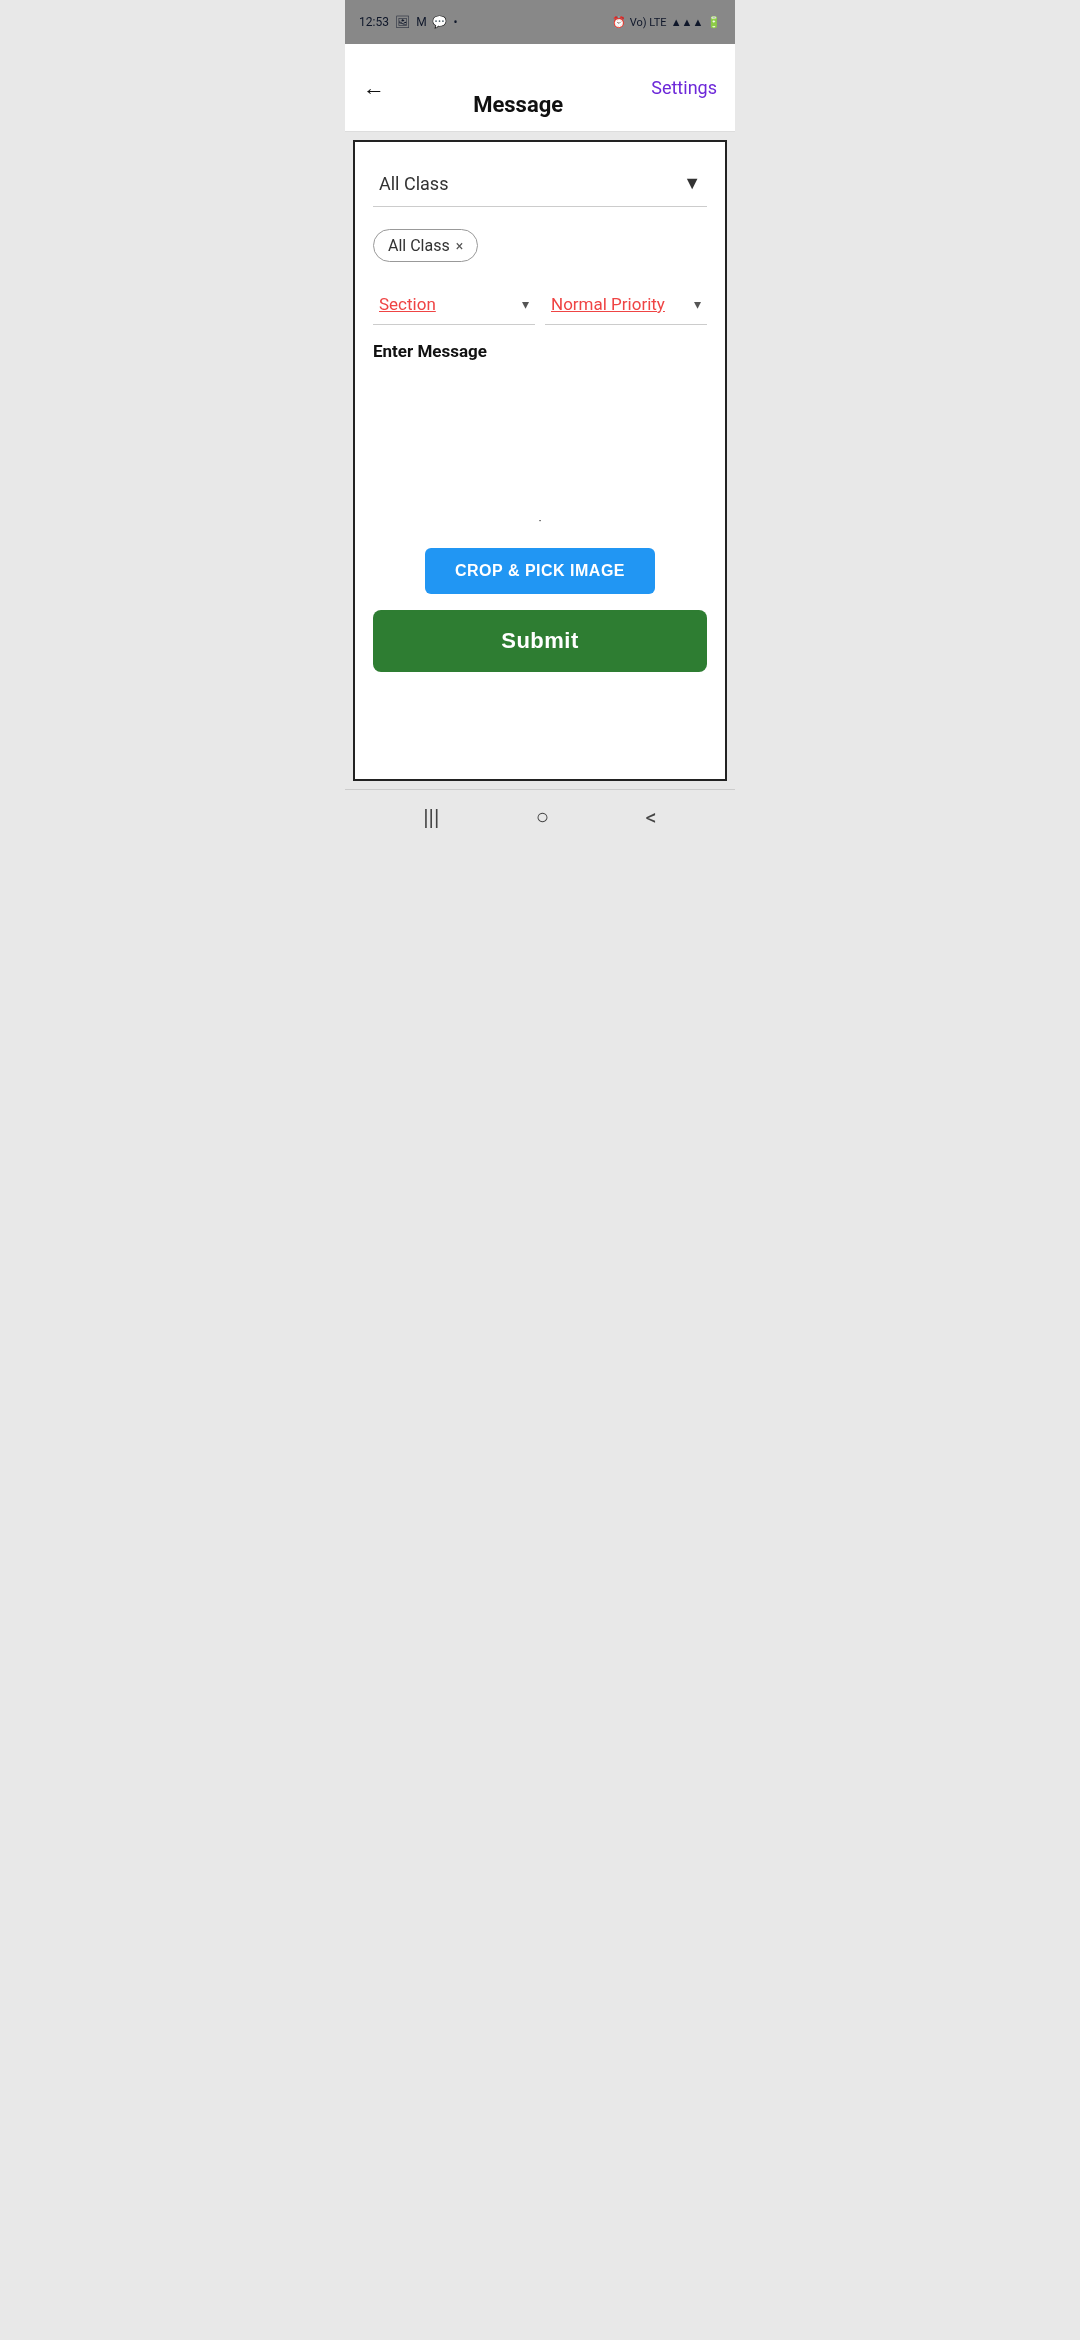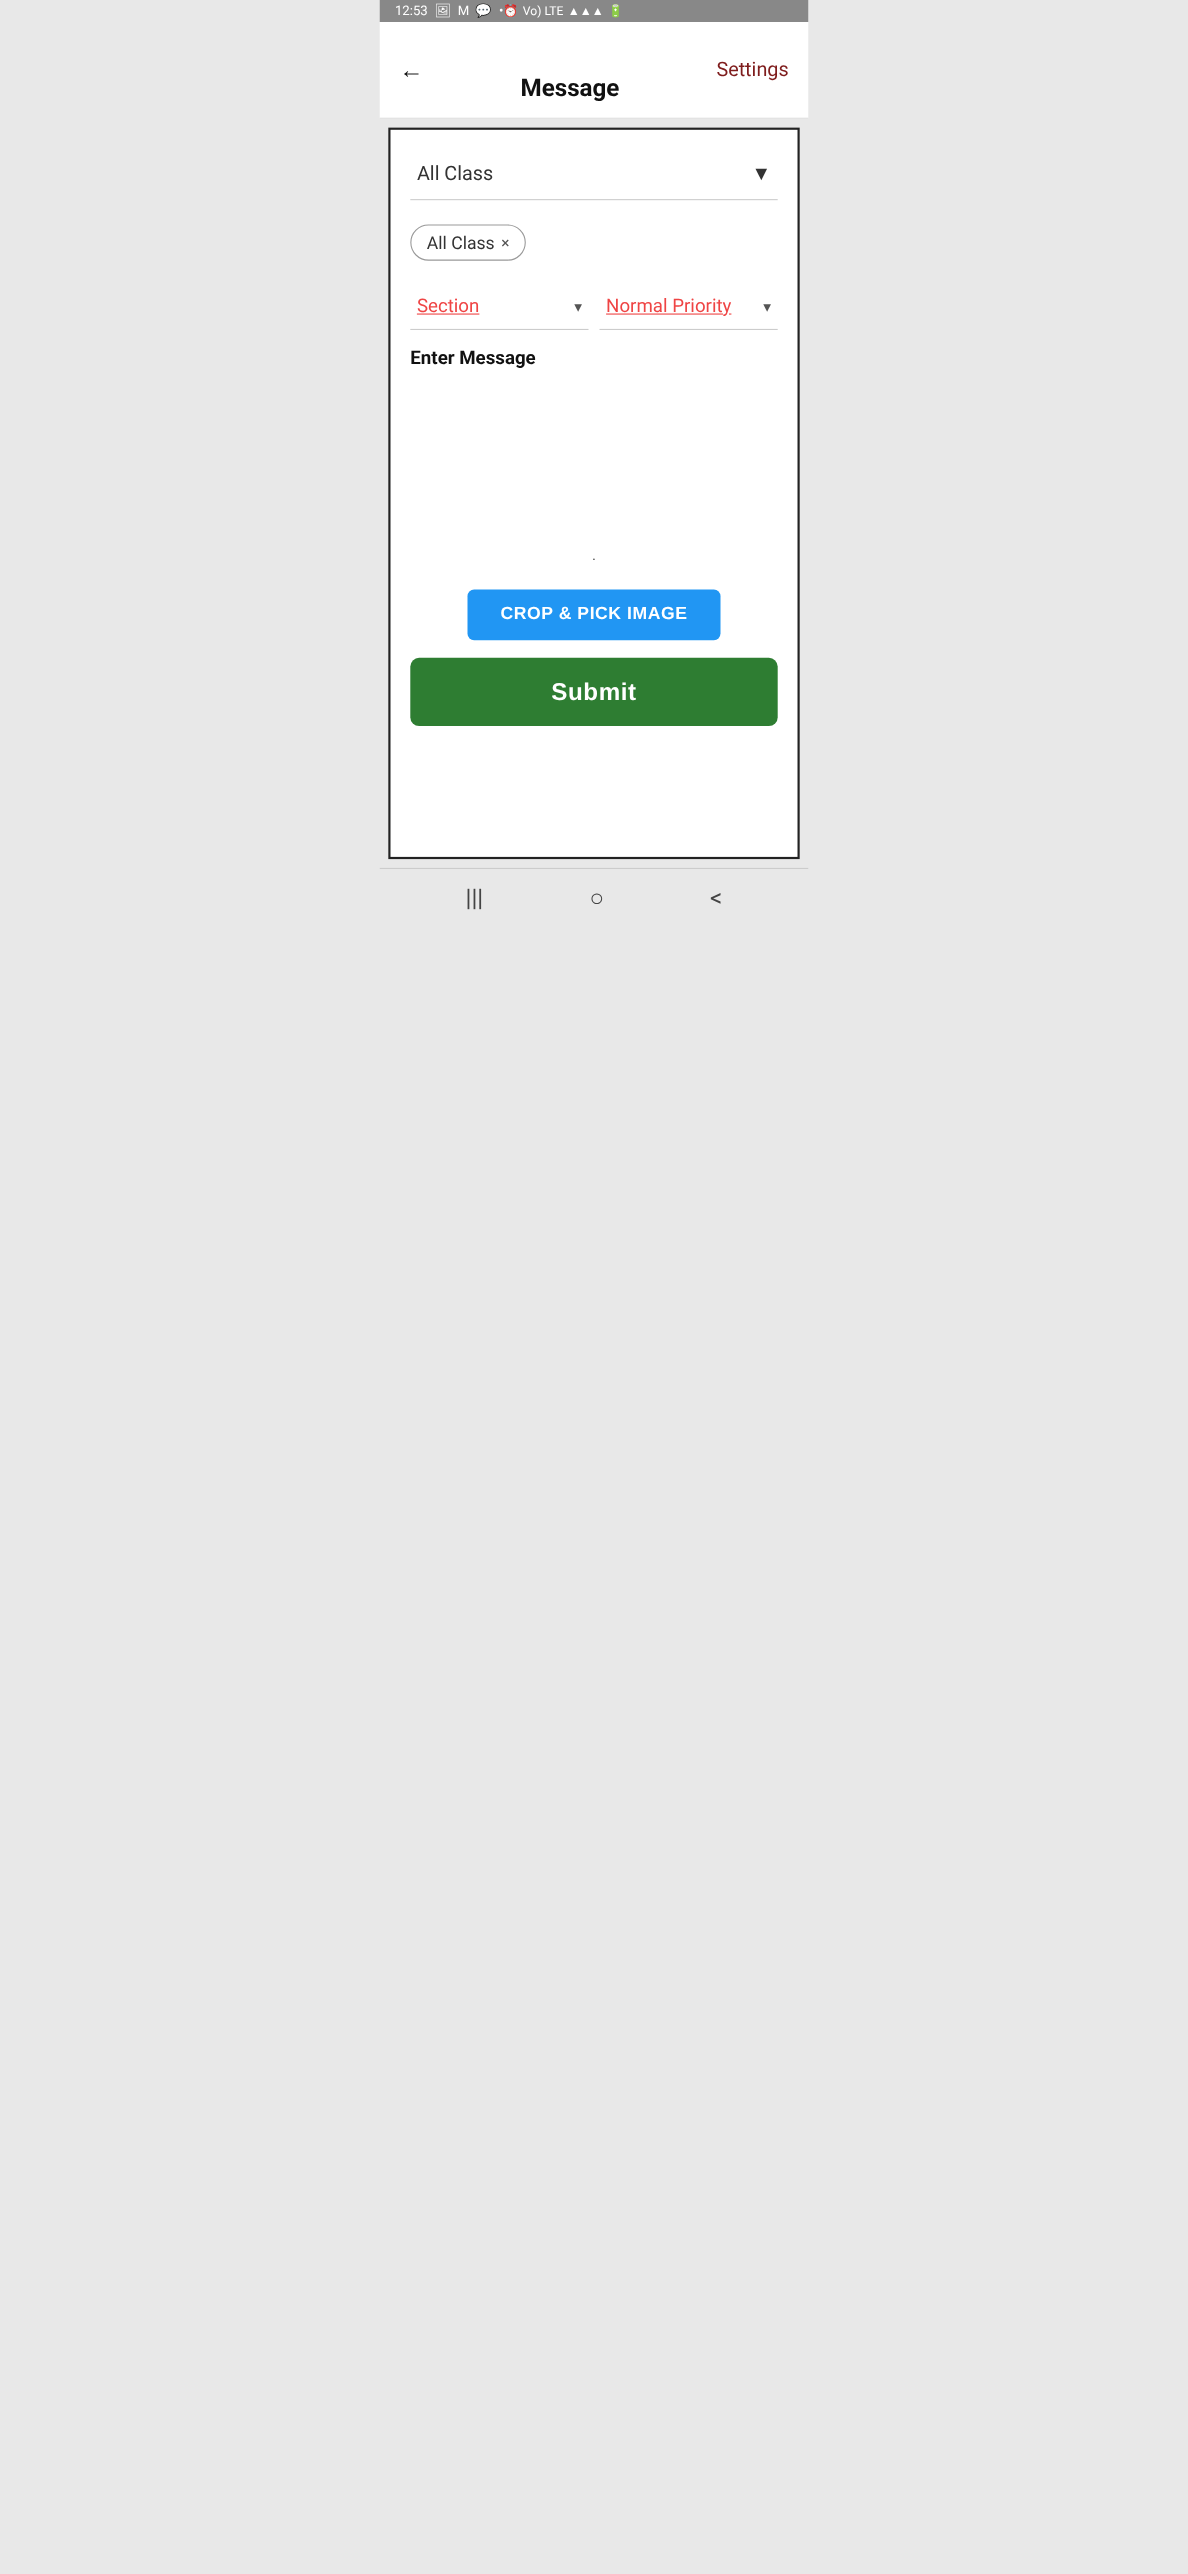--- a/index.html
+++ b/index.html
@@ -15,25 +15,26 @@
       background: #e8e8e8;
       font-family: 'Roboto', Arial, sans-serif;
       display: flex;
       flex-direction: column;
       margin: 0 auto;
     }
 
     
     .status-bar {
       background: #888;
-      color: #ffffff;
-      display: flex;
+      color: #0f172a;
+      display: flex;
+      justify-content: space-between;
       align-items: center;
       padding: 6px 14px;
-      height: 20px;
+      height: 44px;
       font-size: 12px;
     }
 
     .status-left {
       display: flex;
       align-items: center;
       gap: 6px;
     }
 
     .status-right {
@@ -61,21 +62,21 @@
     }
 
     .header-back {
       font-size: 22px;
       color: #111;
       cursor: pointer;
     }
 
     .header-settings {
       font-size: 18px;
-      color: #7f1d1d;
+      color: #6d28d9;
       cursor: pointer;
     }
 
     
     .main-content {
       background: white;
       border: 2px solid #222;
       margin: 8px;
       flex: 1;
       padding: 18px;

